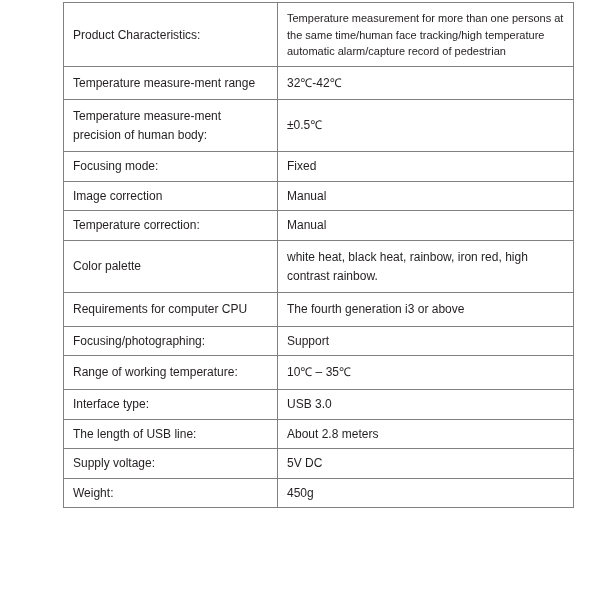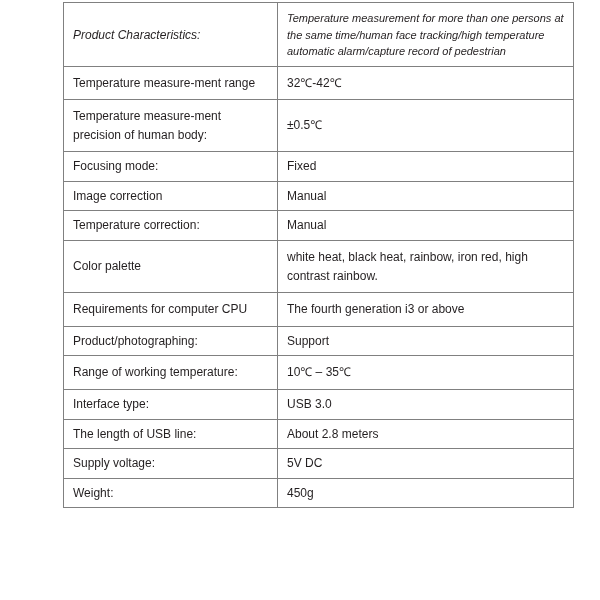--- a/index.html
+++ b/index.html
@@ -39,21 +39,20 @@
   .spec-table td.label {
     width: 196px;
   }
   .spec-table td.value {
     width: 278px;
   }
   .spec-table tr.first-row td {
     font-size: 11px;
     line-height: 1.5;
     padding-bottom: 6px;
-    font-style: italic;
   }
   .spec-table tr.first-row td.label {
     font-size: 12px;
   }
   .tight td {
     padding-top: 5px;
     padding-bottom: 5px;
   }
 </style>
 </head>
@@ -88,21 +87,21 @@
       </tr>
       <tr>
         <td class="label">Color palette</td>
         <td class="value">white heat, black heat, rainbow, iron red, high contrast rainbow.</td>
       </tr>
       <tr>
         <td class="label">Requirements for computer CPU</td>
         <td class="value">The fourth generation i3 or above</td>
       </tr>
       <tr class="tight">
-        <td class="label">Product/photographing:</td>
+        <td class="label">Focusing/photographing:</td>
         <td class="value">Support</td>
       </tr>
       <tr>
         <td class="label">Range of working temperature:</td>
         <td class="value">10℃ – 35℃</td>
       </tr>
       <tr class="tight">
         <td class="label">Interface type:</td>
         <td class="value">USB 3.0</td>
       </tr>

